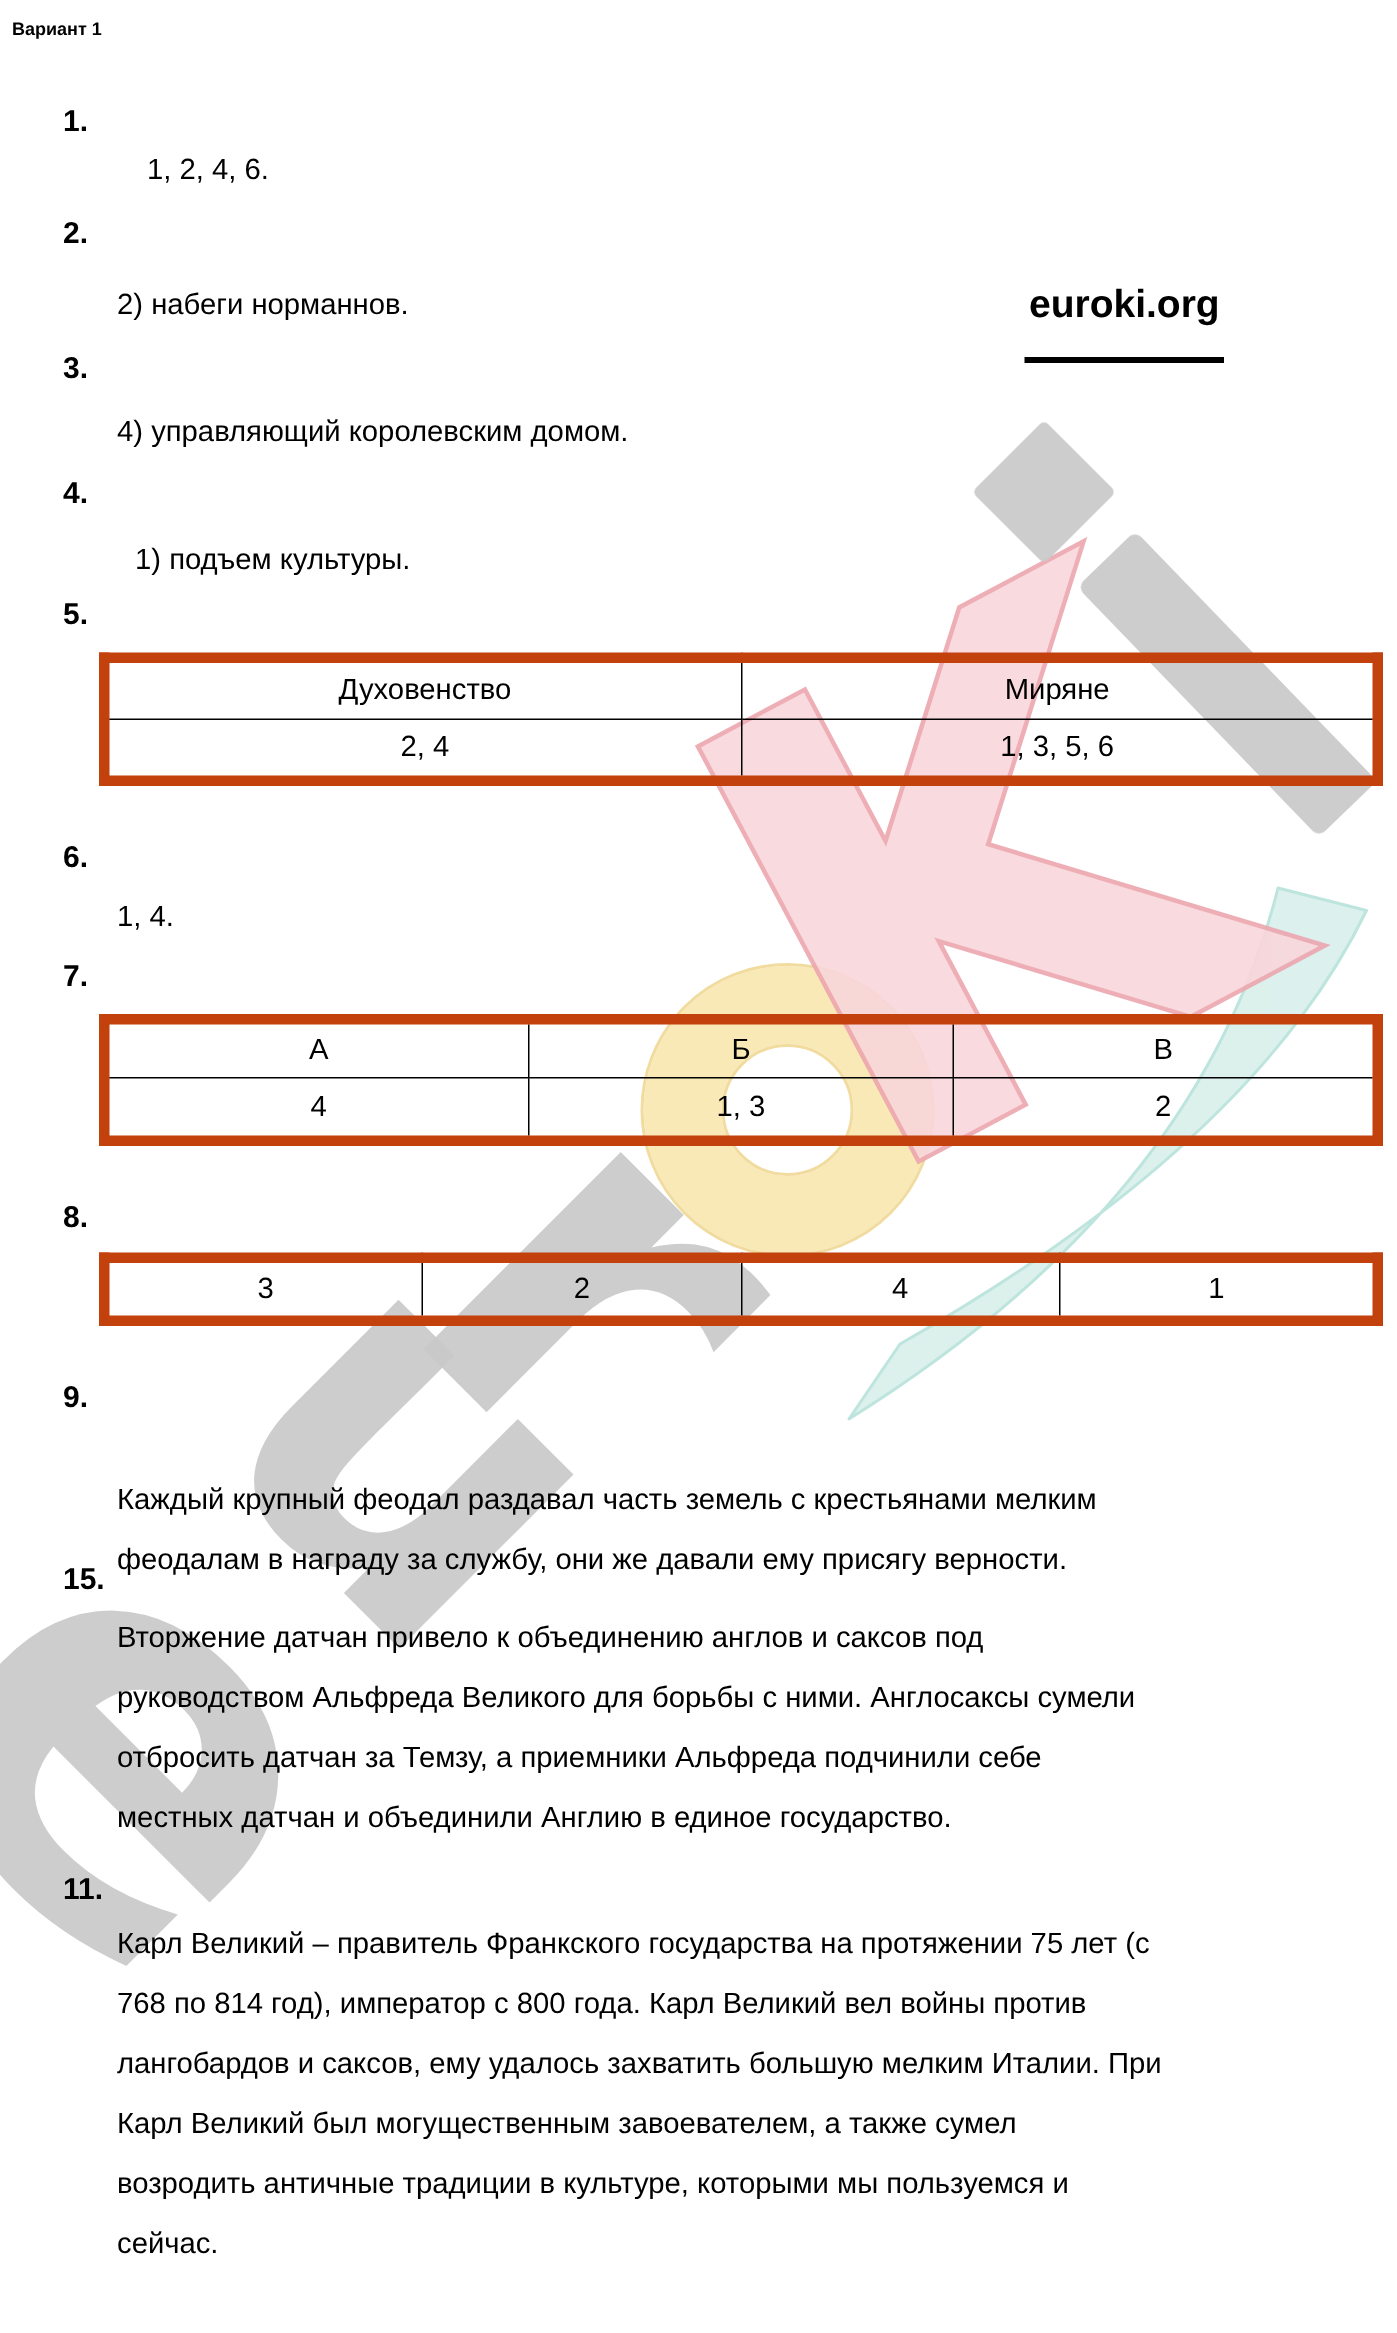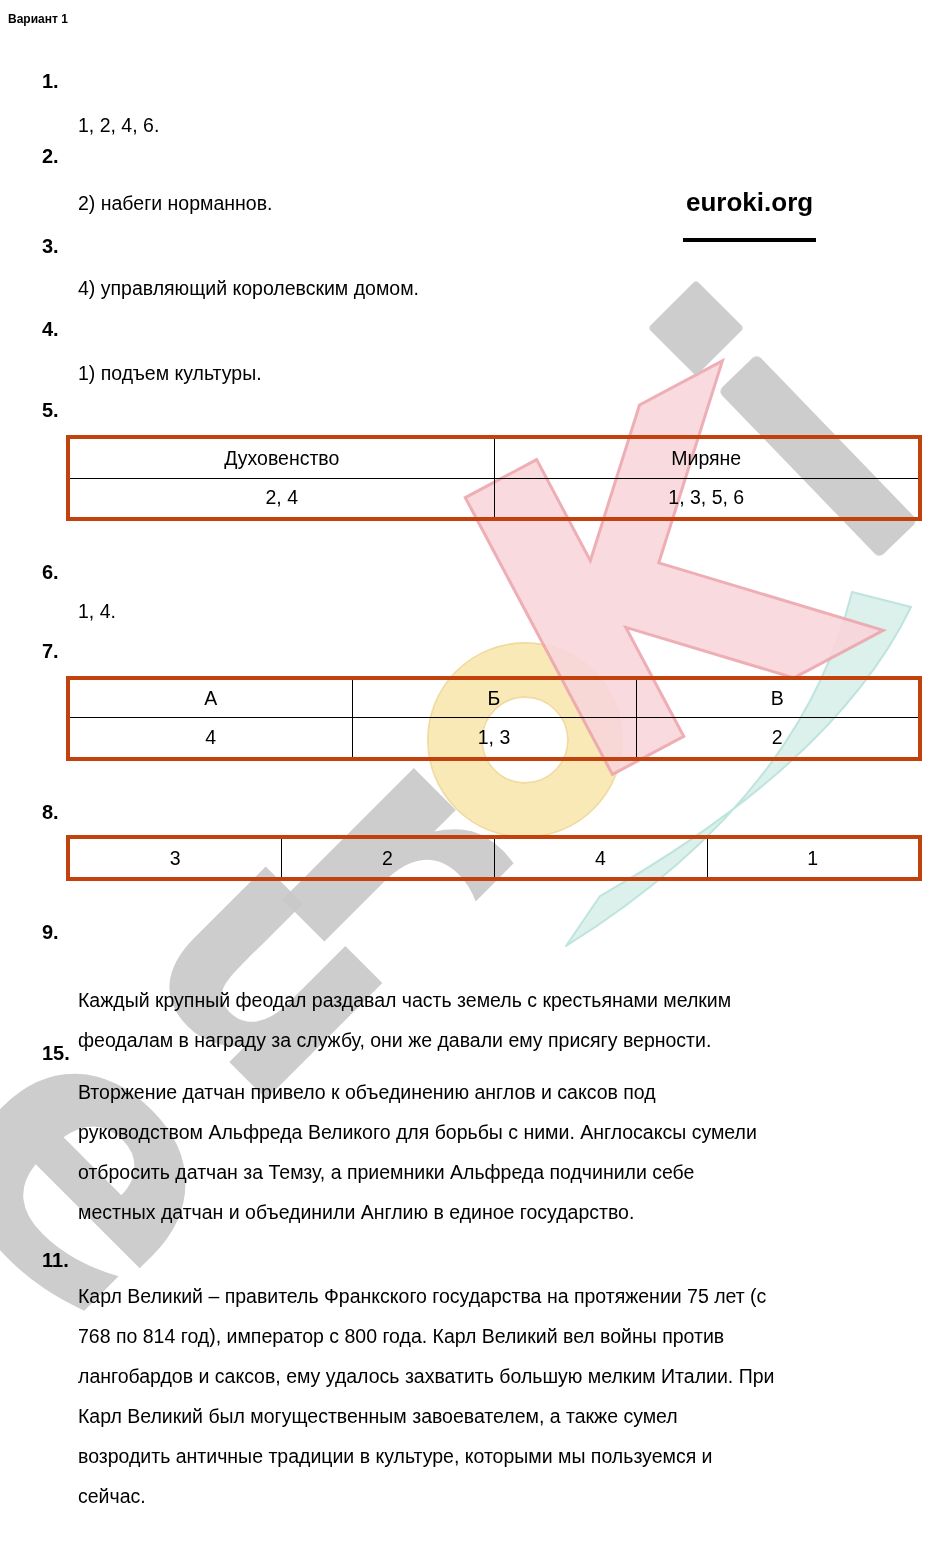--- a/index.html
+++ b/index.html
@@ -8,21 +8,21 @@
     font-family:"Liberation Sans","DejaVu Sans",sans-serif;color:#000;
   }
   #wm{position:absolute;left:0;top:0;width:931px;height:1555px;z-index:0;}
   #content{position:absolute;left:0;top:0;width:931px;height:1555px;z-index:1;}
   .variant{position:absolute;left:8px;top:6px;font-size:12px;font-weight:700;line-height:26px;white-space:nowrap;}
   .num{position:absolute;left:42px;font-size:20px;font-weight:700;line-height:26px;white-space:nowrap;}
   .answer{position:absolute;left:78px;font-size:19.5px;}
   .tline{height:40px;line-height:40px;white-space:nowrap;}
   table.ans{
     position:absolute;border-collapse:collapse;table-layout:fixed;
-    border:4px solid #c2410c;background:transparent;
+    border:7px solid #c2410c;background:transparent;
   }
   table.ans td{
     border:1px solid #000;text-align:center;vertical-align:middle;
     font-size:19.5px;padding:0;overflow:hidden;white-space:nowrap;
   }
   .link{
     position:absolute;left:683px;top:187px;display:inline-block;
     font-size:26px;font-weight:700;color:#000;text-decoration:none;
     border-bottom:4px solid #000;padding:0 3px 20px 3px;white-space:nowrap;cursor:pointer;
   }
@@ -61,33 +61,33 @@
       <rect x="-34" y="-34" width="68" height="68" rx="4" transform="translate(696,328) rotate(45)" fill="#c9c9c9"></rect>
       <rect x="-116" y="-27" width="232" height="54" rx="6" transform="translate(818,456) rotate(46)" fill="#c9c9c9"></rect>
     </g>
   </svg>
 
   <div id="content">
     <div class="variant">Вариант 1</div>
     <a class="link">euroki.org</a>
     <div id="items">
         <div class="num" style="top: 68px;">1.</div>
-        <div class="answer" style="top: 105px;">
+        <div class="answer" style="top: 93px; margin-left: 20px;">
           <div class="tline">1, 2, 4, 6.</div>
         </div>
         <div class="num" style="top: 143px;">2.</div>
         <div class="answer" style="top: 183px;">
           <div class="tline">2) набеги норманнов.</div>
         </div>
         <div class="num" style="top: 233px;">3.</div>
         <div class="answer" style="top: 268px;">
           <div class="tline">4) управляющий королевским домом.</div>
         </div>
         <div class="num" style="top: 316px;">4.</div>
-        <div class="answer" style="top: 353px;">
+        <div class="answer" style="top: 353px; margin-left: 12px;">
           <div class="tline">1) подъем культуры.</div>
         </div>
         <div class="num" style="top: 397px;">5.</div>
         <table class="ans" style="left: 66px; top: 435px; width: 856px;">
           <tbody>
             <tr style="height: 41px;">
               <td>Духовенство</td>
               <td>Миряне</td>
             </tr>
             <tr style="height: 41px;">

